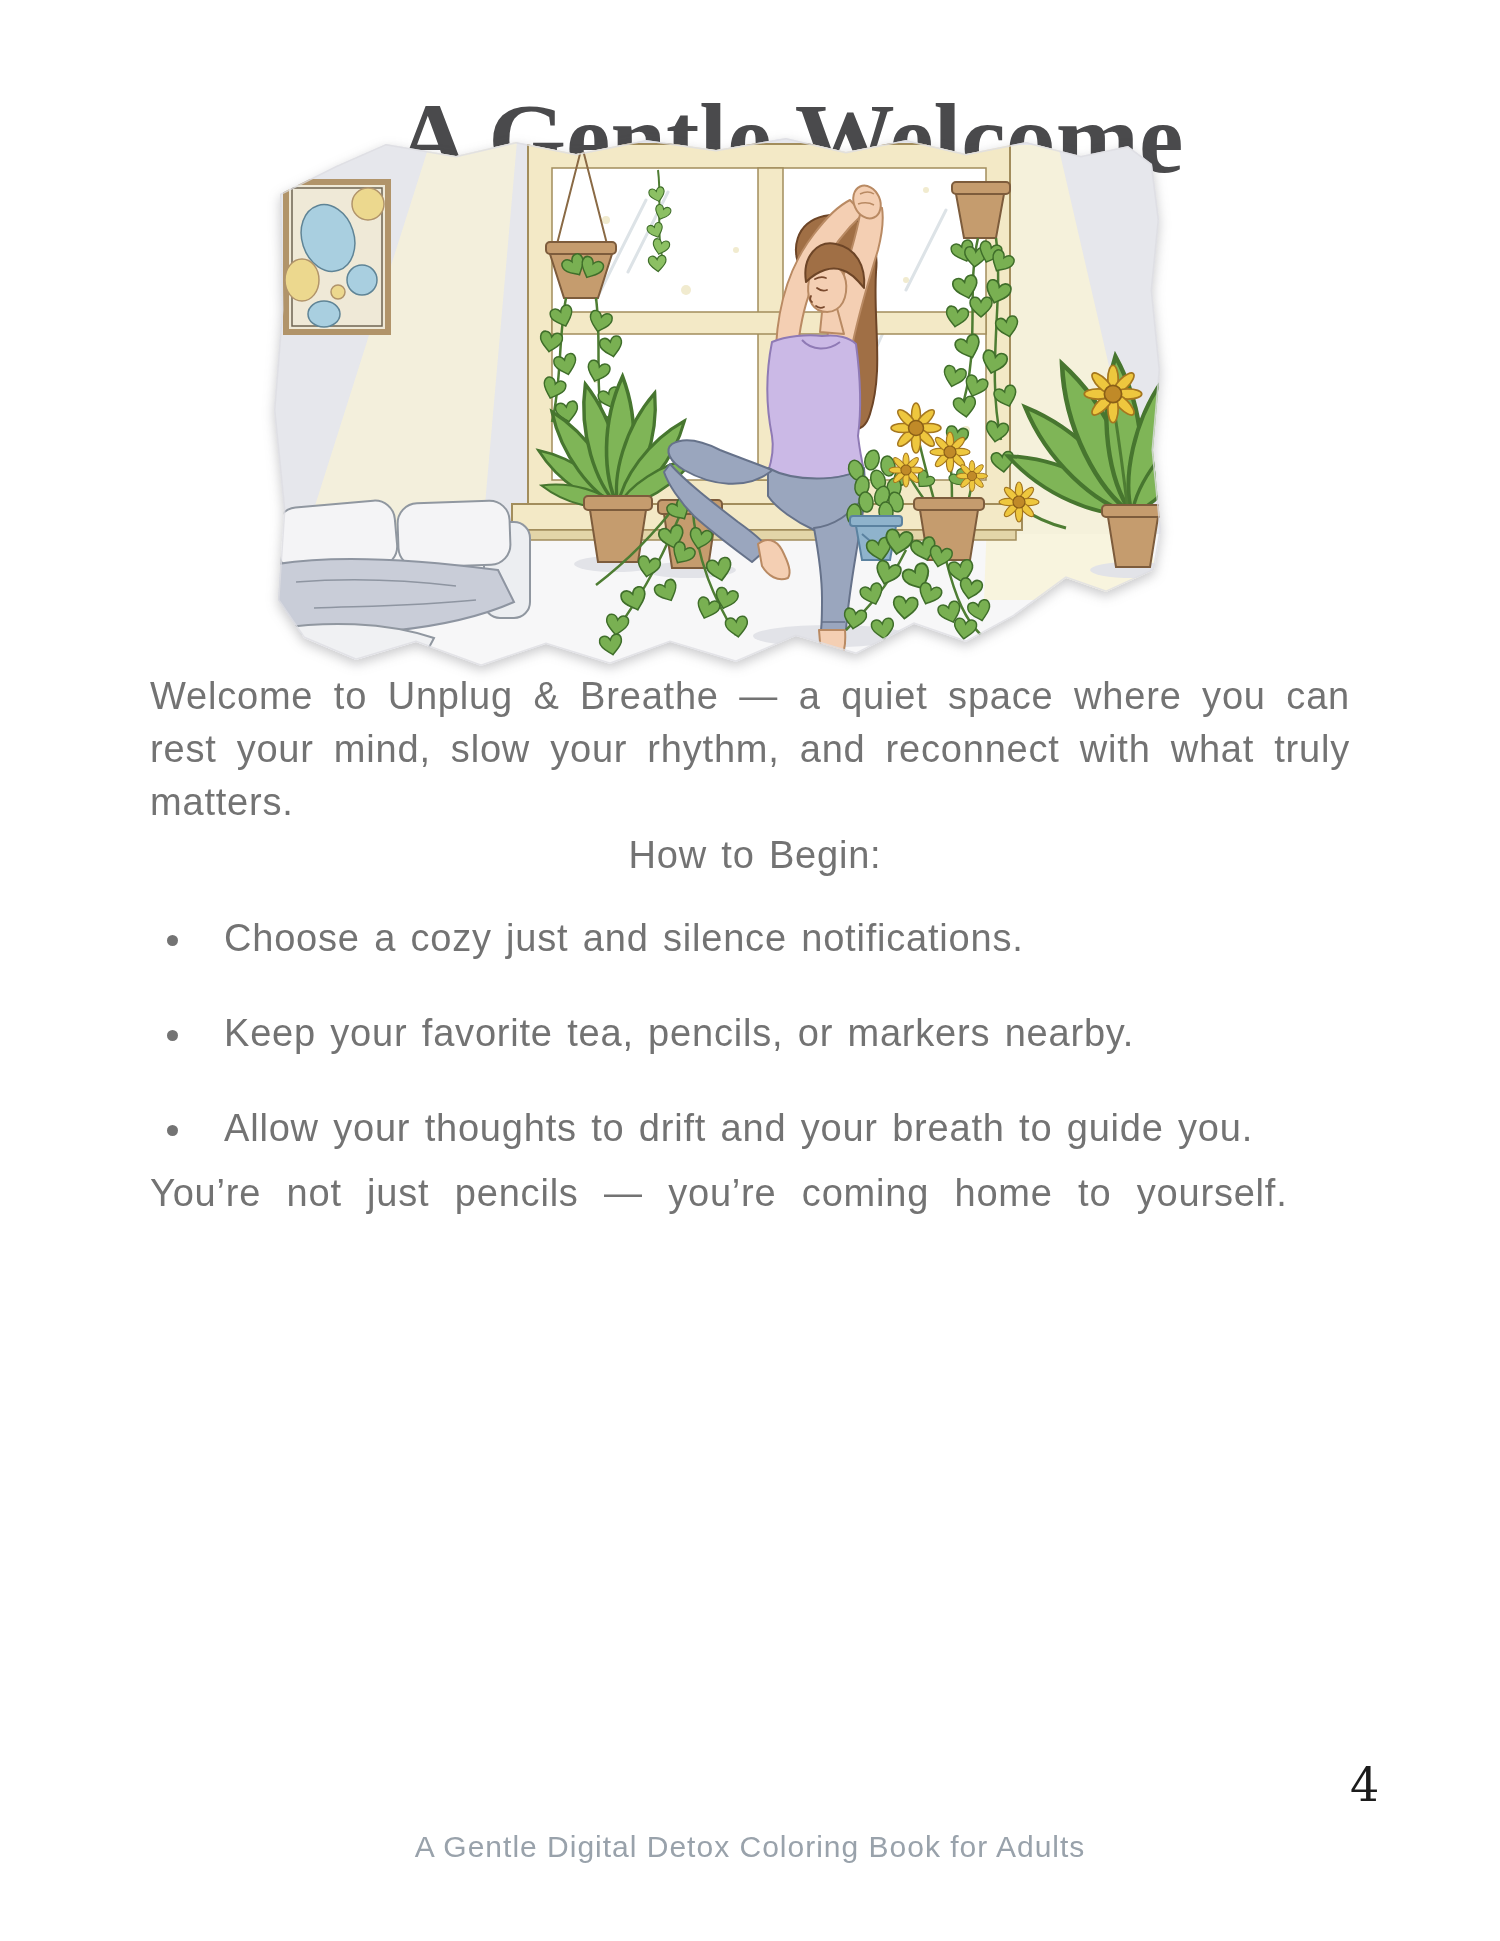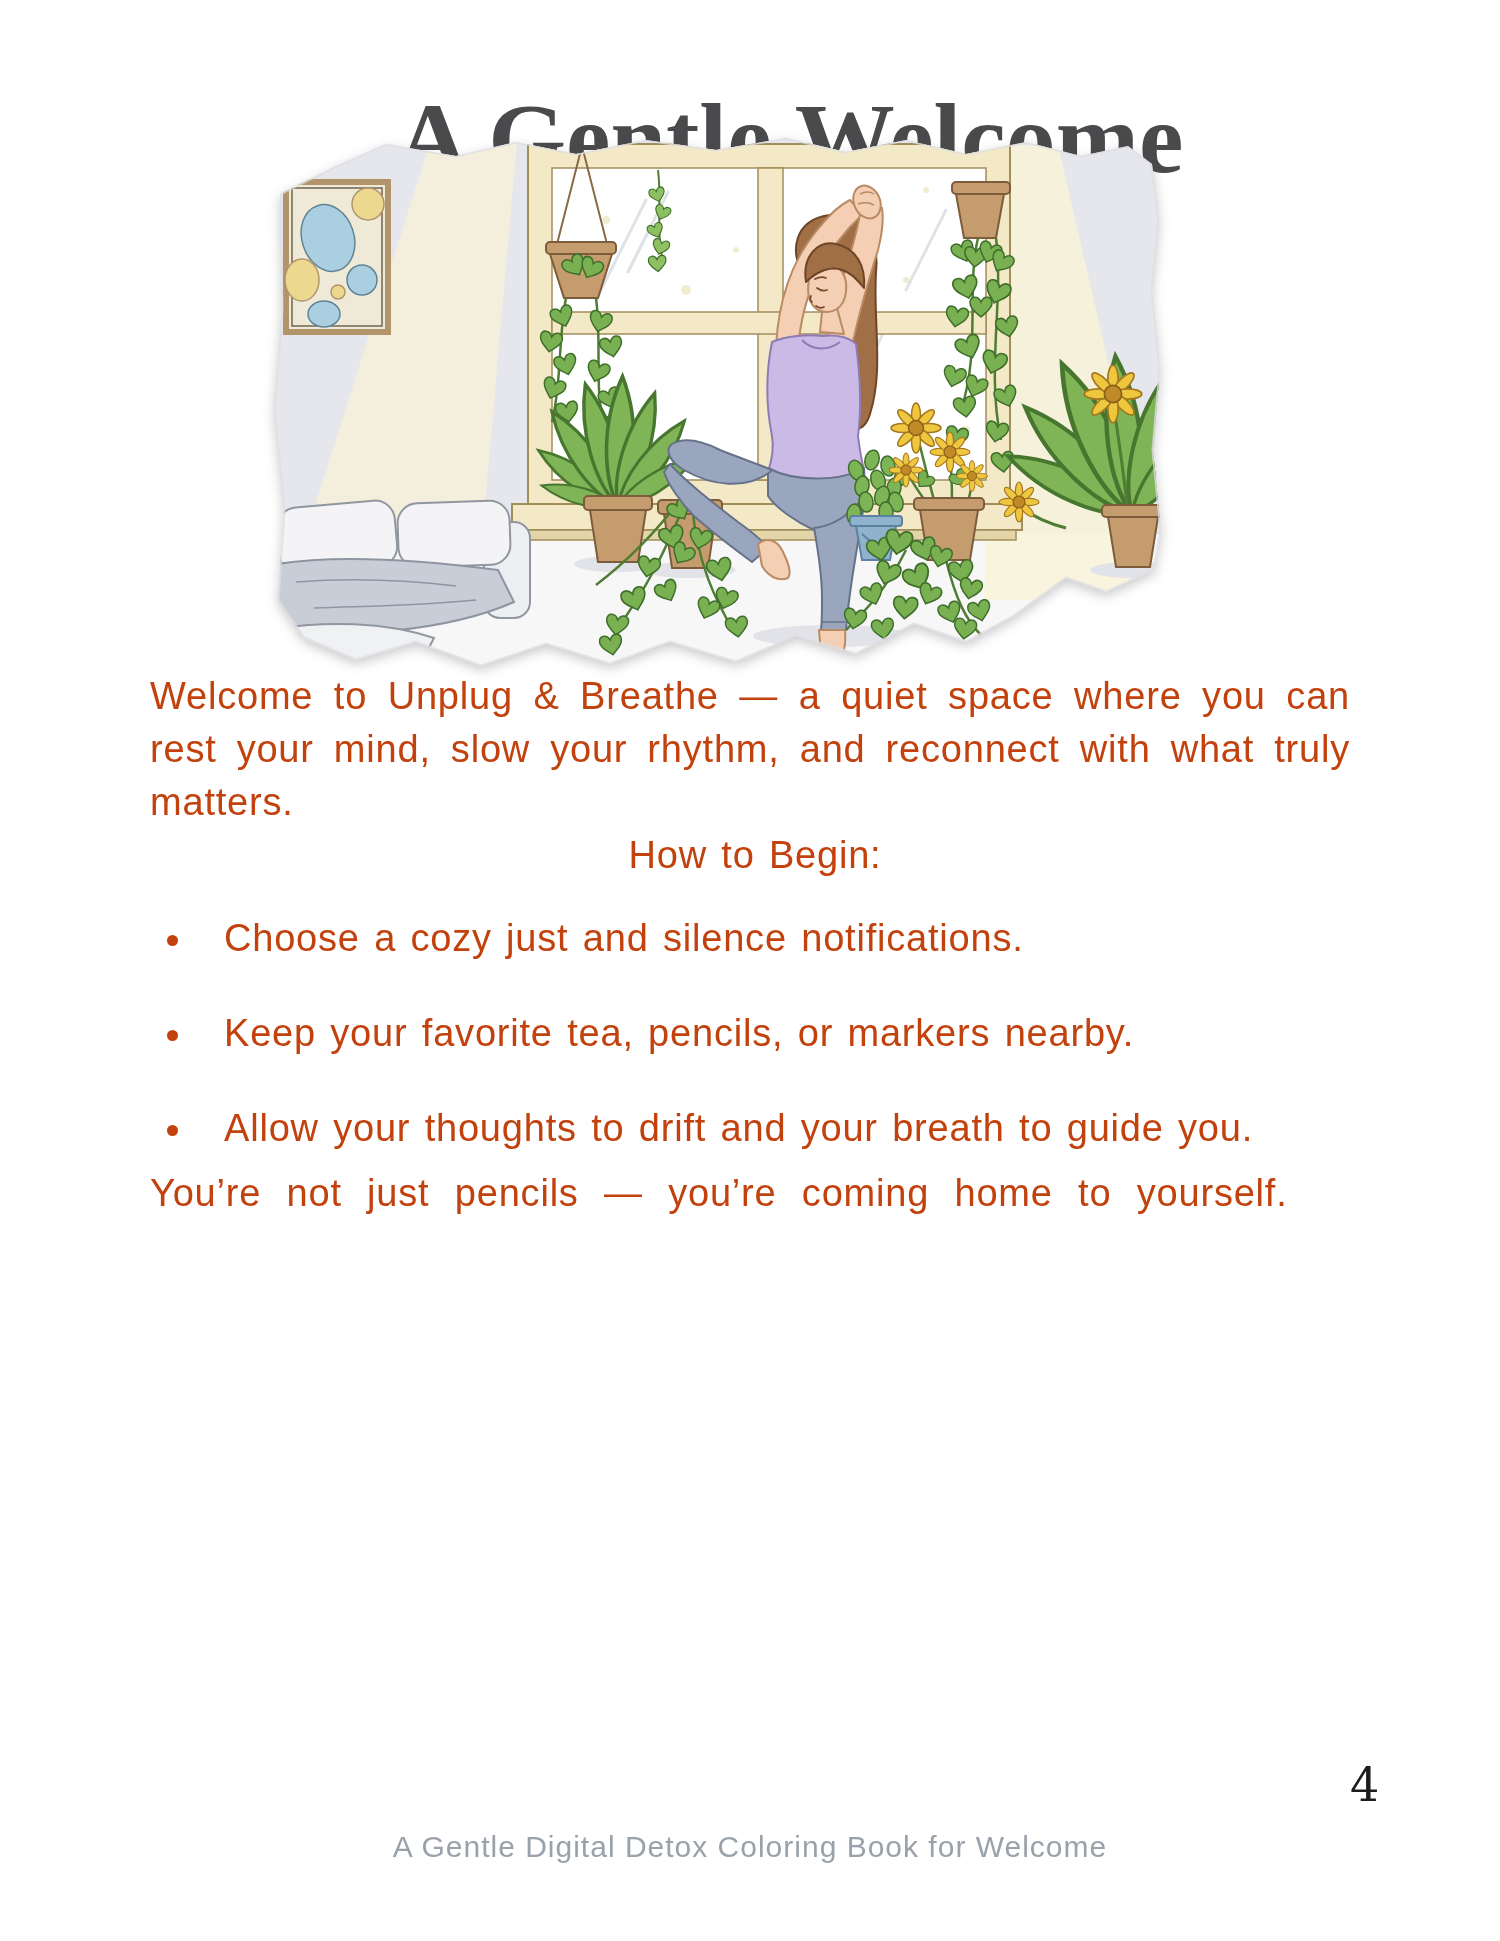--- a/index.html
+++ b/index.html
@@ -11,21 +11,21 @@
     position:absolute;top:14px;left:0;width:1500px;text-align:center;
     font-family:"Liberation Serif", serif;font-weight:700;font-size:100px;
     color:#4a4a4c;letter-spacing:0;padding-left:40px;
   }
   .illustration{
     position:absolute;left:266px;top:130px;width:900px;height:542px;
   }
   .illustration svg{filter:drop-shadow(0 4px 6px rgba(60,60,70,.28));}
   .content{
     position:absolute;left:150px;top:670px;width:1200px;
-    color:#c2410c;font-size:38px;line-height:53px;
+    color:#737373;font-size:38px;line-height:53px;
     letter-spacing:.8px;word-spacing:3px;text-align:justify;
   }
   .content p{margin:0;}
   .howto{margin-top:20px;padding-left:10px;text-align:center;}
   ul.begin-list{margin:30px 0 0 0;padding-left:46px;list-style:disc;}
   ul.begin-list li{margin-bottom:42px;padding-left:28px;}
   ul.begin-list li:last-child{margin-bottom:12px;}
   .closing{margin-top:56px;word-spacing:14px;}
   .page-number{
     position:absolute;left:1350px;top:1758px;
@@ -334,13 +334,13 @@
   <p class="howto">How to Begin:</p>
   <ul class="begin-list">
     <li><span>Choose a cozy just and silence notifications.</span></li>
     <li><span>Keep your favorite tea, pencils, or markers nearby.</span></li>
     <li><span>Allow your thoughts to drift and your breath to guide you.</span></li>
   </ul>
   <p class="closing">You’re not just pencils — you’re coming home to yourself.</p>
 </div>
 
 <div class="page-number">4</div>
-<div class="footer-line">A Gentle Digital Detox Coloring Book for Welcome</div>
+<div class="footer-line">A Gentle Digital Detox Coloring Book for Adults</div>
 
 </body></html>

